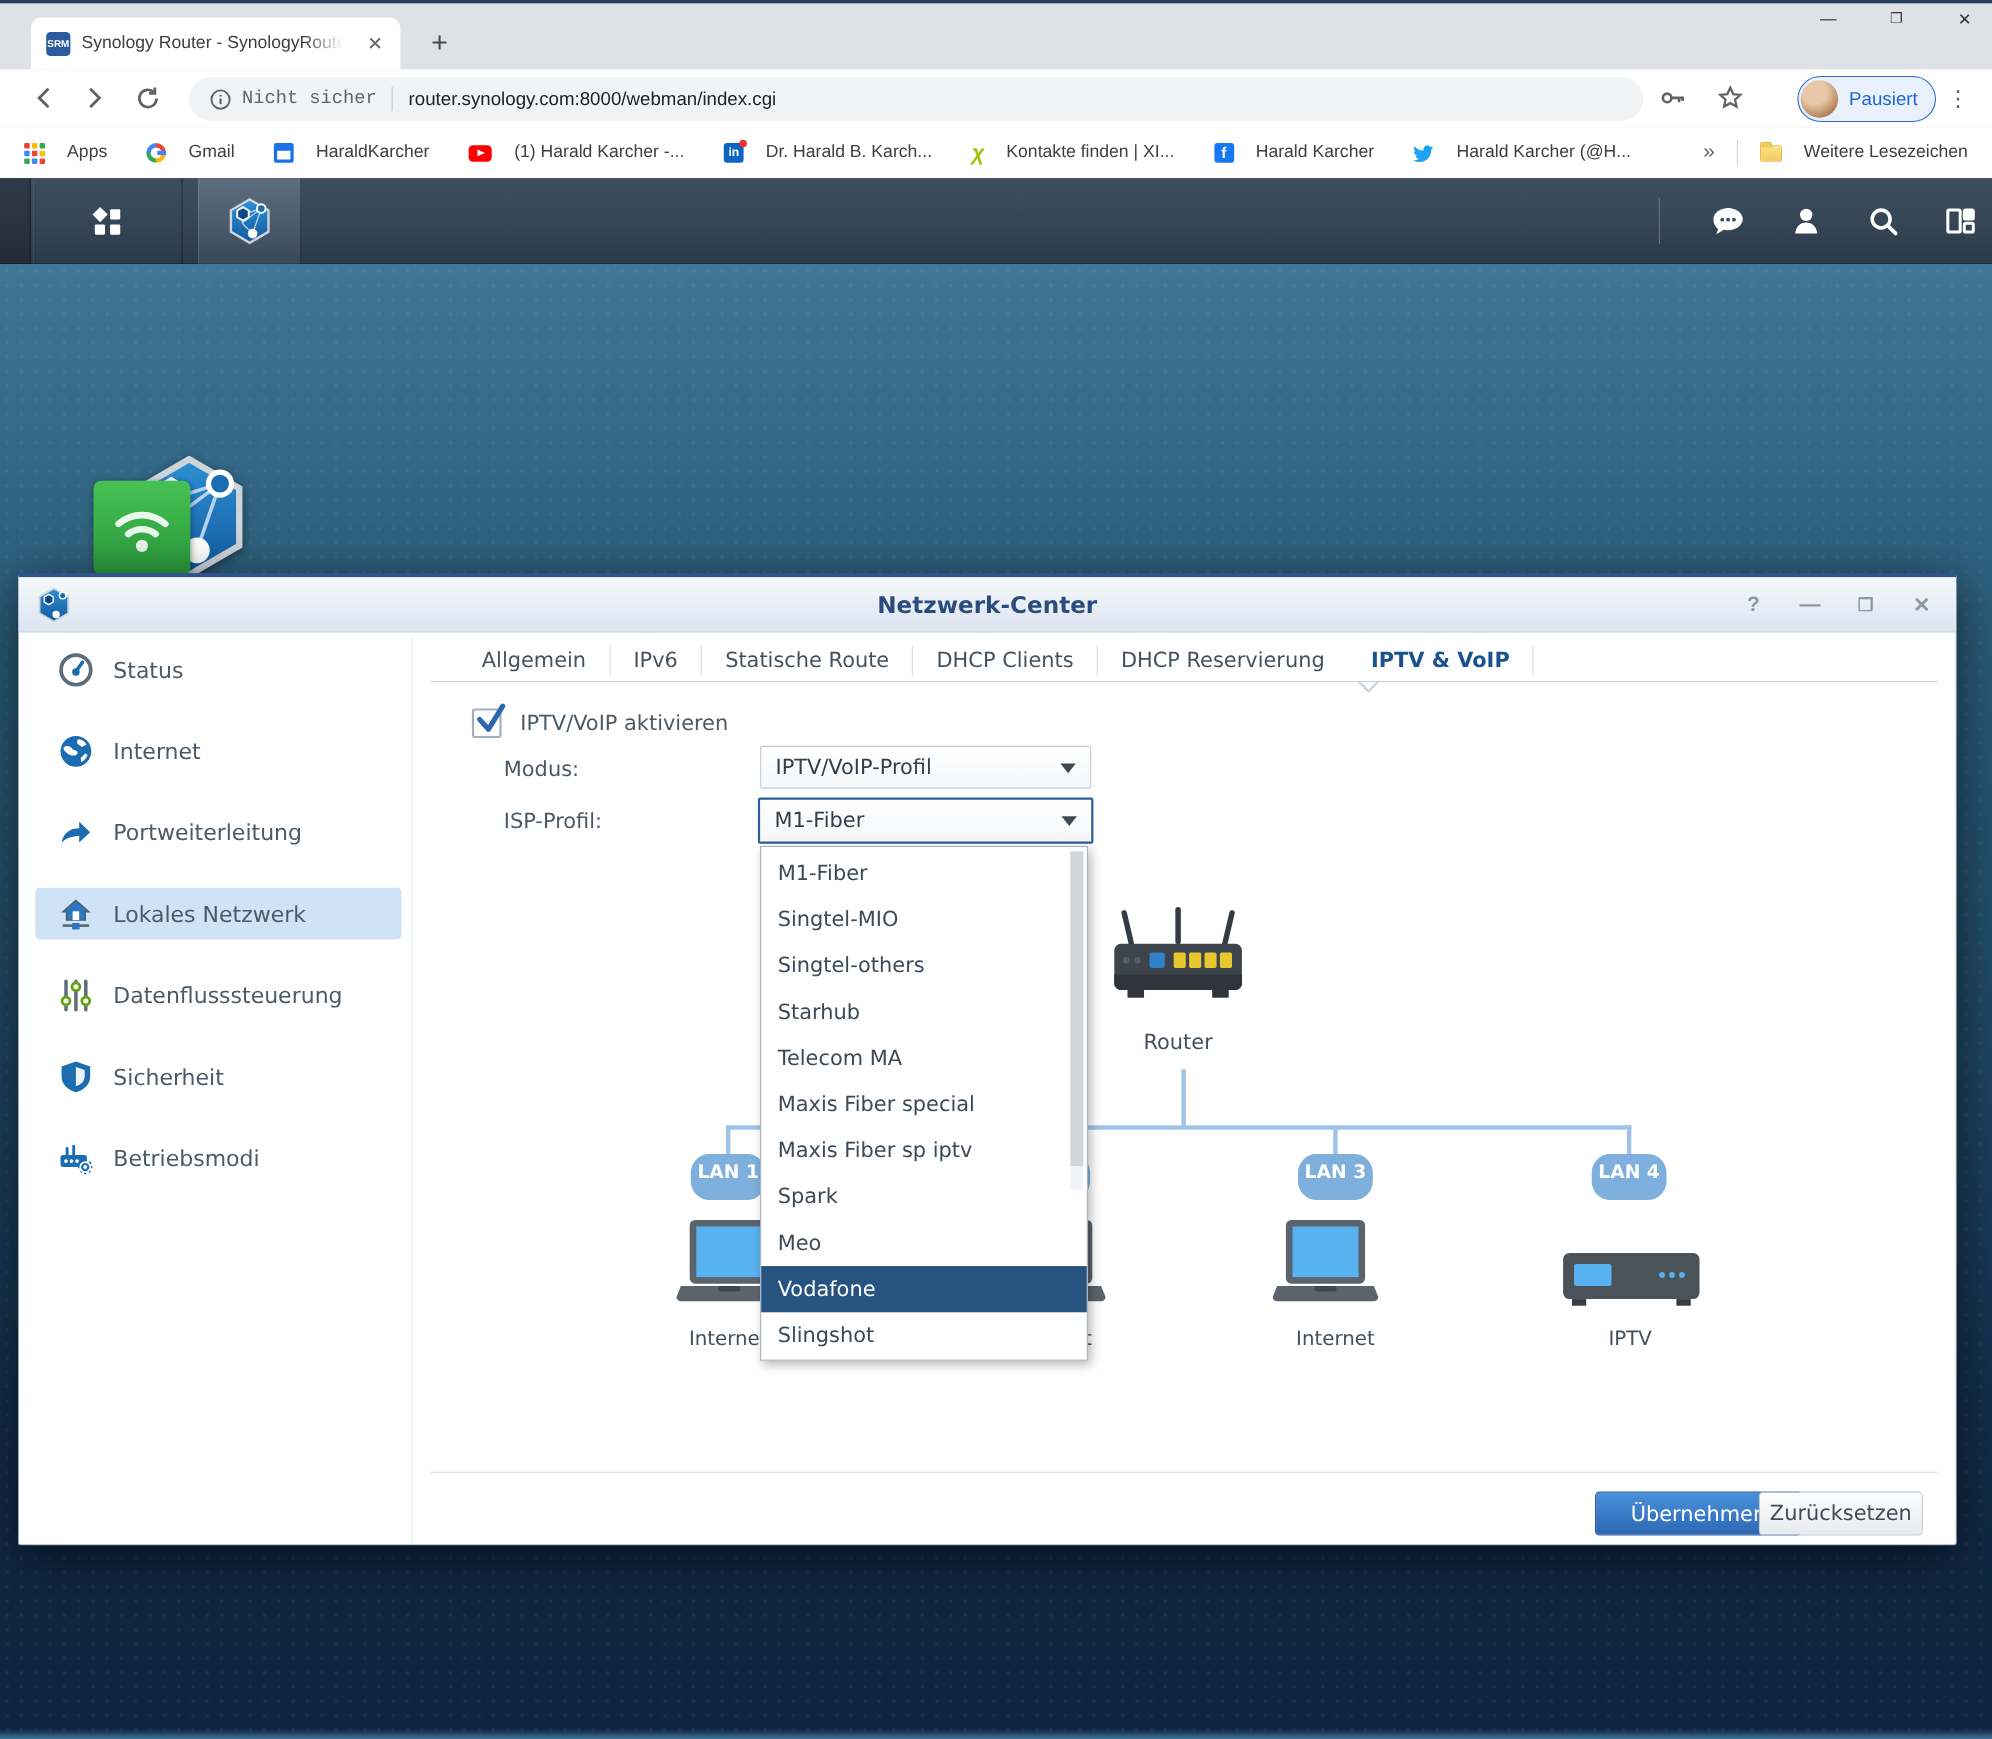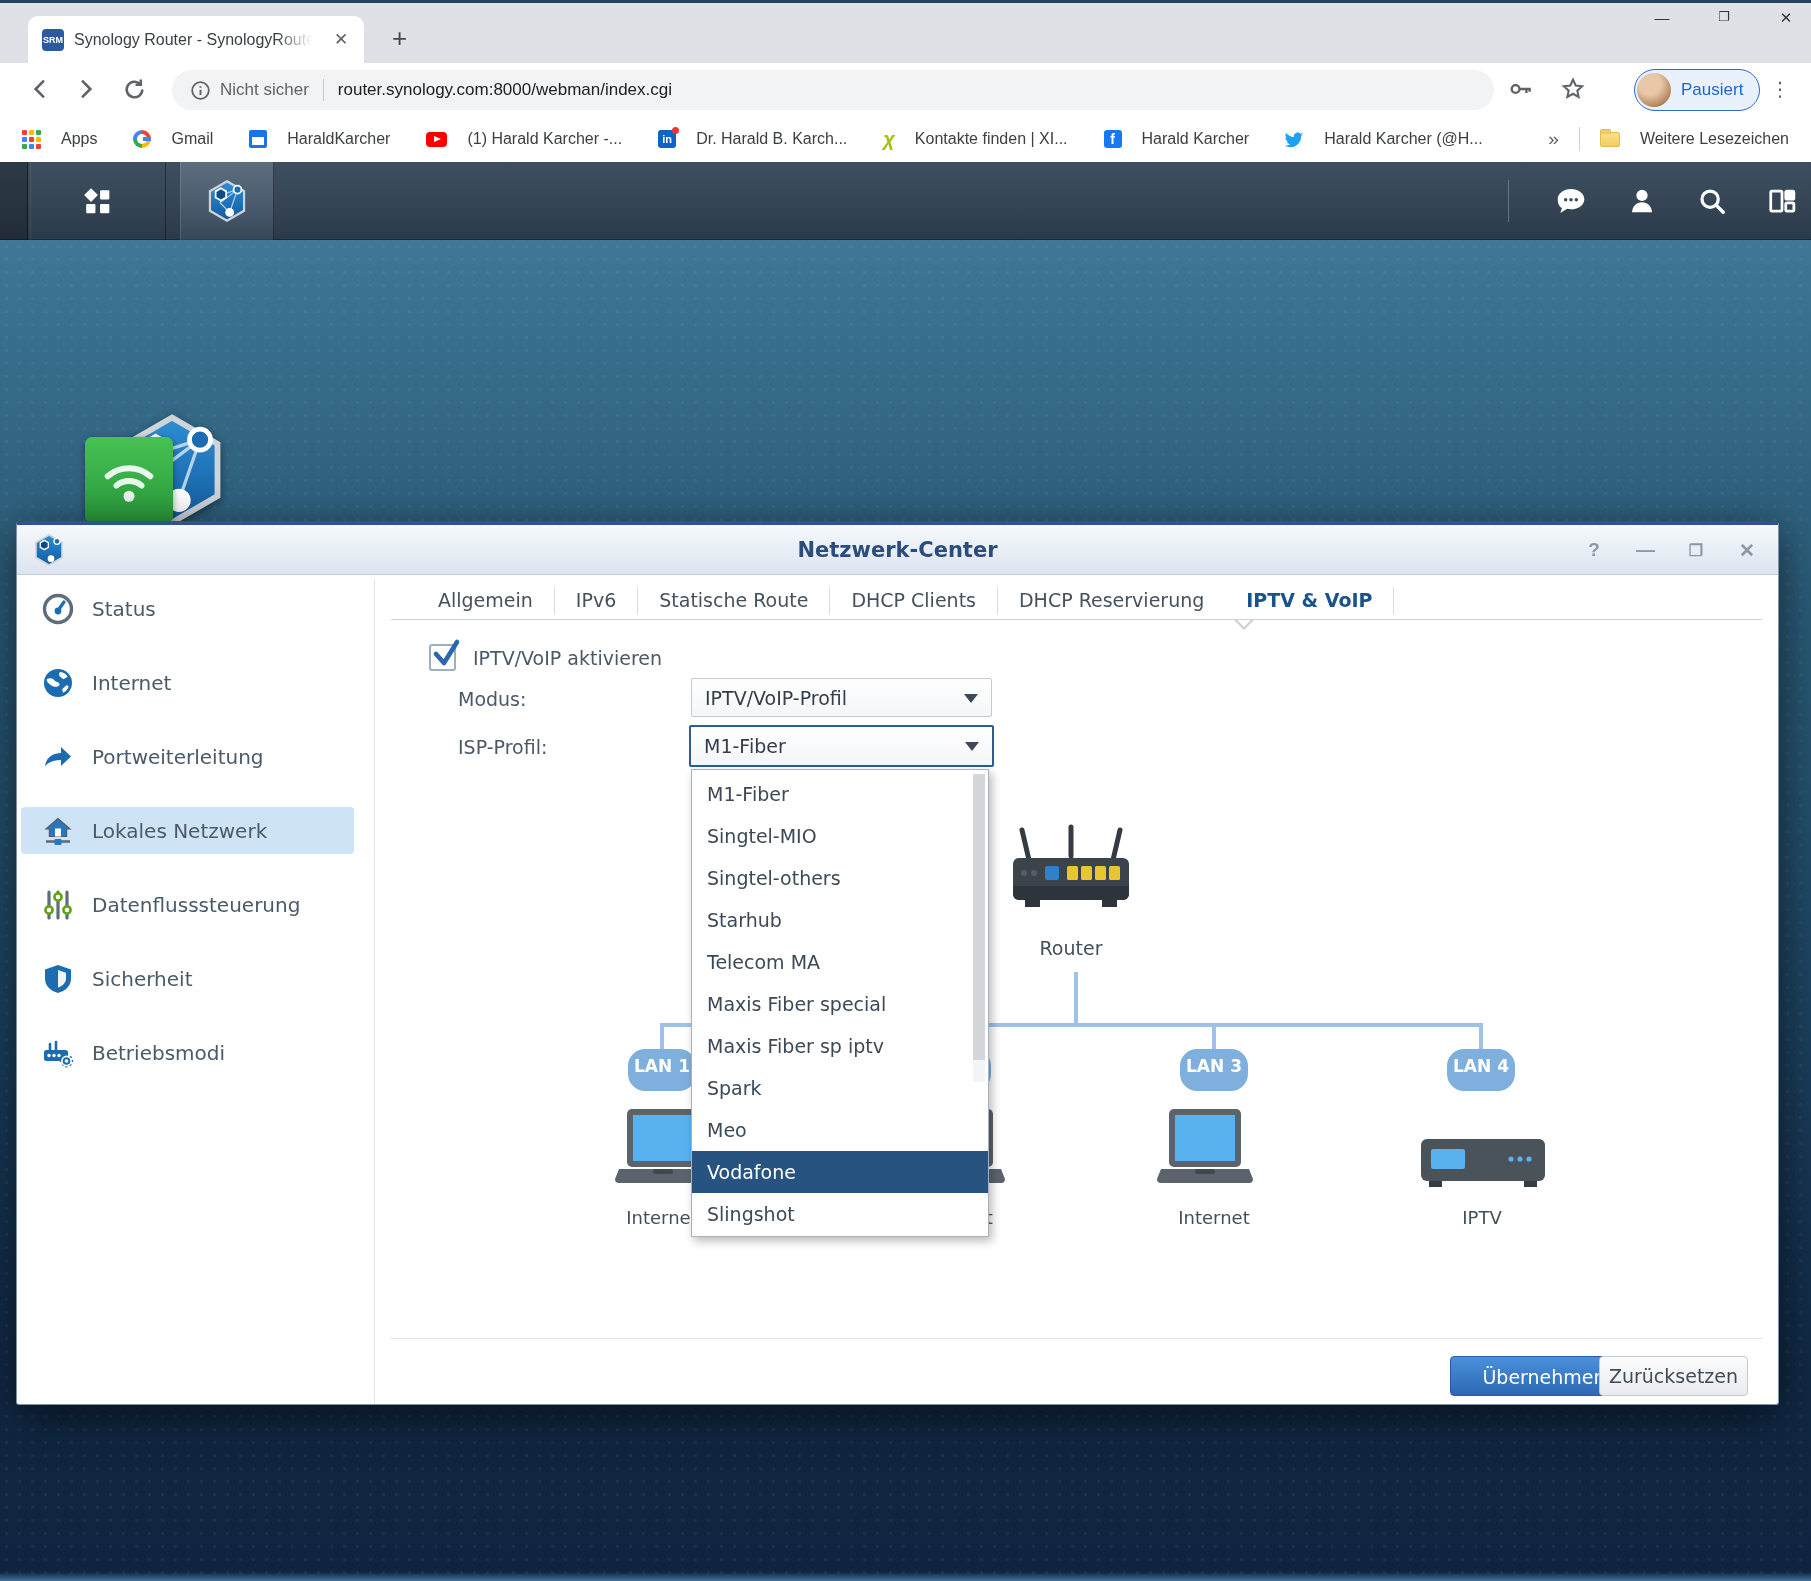--- a/index.html
+++ b/index.html
@@ -19,21 +19,21 @@
                width:238px; -webkit-mask-image:linear-gradient(90deg,#000 85%,transparent); mask-image:linear-gradient(90deg,#000 85%,transparent);}
   .tab-close { margin-left:auto; font-size:17px; color:#5f6368; width:22px; text-align:center; cursor:default;}
   .newtab { position:absolute; left:392px; top:22px; font-size:26px; color:#45494d; line-height:26px;}
   .winbtns { position:absolute; right:16px; top:6px; display:flex; gap:44px; color:#333; font-size:15px;}
   .winbtns span{ width:18px; text-align:center; }
 
   .addr { position:absolute; left:0; top:63px; width:1811px; height:53px; background:#fff; }
   .navic { position:absolute; top:10px; width:32px; height:32px; display:flex; align-items:center; justify-content:center;}
   .pill { position:absolute; left:172px; top:7px; width:1322px; height:40px; background:#f1f3f4;
           border-radius:20px; display:flex; align-items:center; padding:0 18px; }
-  .sec-txt { font-size:17px; color:#5f6368; margin-left:9px;}
+  .sec-txt { font-size:17px; color:#5f6368; margin-left:9px;font-family:Liberation Mono, monospace;}
   .pill-div { width:1px; height:22px; background:#c6cacd; margin:0 14px;}
   .url-txt { font-size:17px; color:#202124; }
   .keyic,.staric { position:absolute; top:13px; }
   .profile { position:absolute; left:1634px; top:6px; height:42px; border:1.5px solid #2e6bd0; background:#e9f1fd;
              border-radius:21px; display:flex; align-items:center; padding:2px; }
   .avatar { width:34px; height:34px; border-radius:50%;
             background:radial-gradient(circle at 38% 32%, #e8c8a8 0 35%, #b98a62 70%, #6f4a33 100%); }
   .prof-label { color:#1a66d2; font-size:17px; padding:0 14px 0 10px; }
   .dots3 { position:absolute; left:1770px; top:14px; font-size:20px; color:#5f6368; letter-spacing:1px;}
 
@@ -101,21 +101,21 @@
            font-family:"DejaVu Sans", sans-serif; font-size:21px; font-weight:bold; color:#2a4d7e;}
   .tb-icon { position:absolute; left:16px; top:9px;}
   .tb-ctrl { position:absolute; right:22px; top:0; height:50px; display:flex; gap:33px; align-items:center;
              color:#8b97a3; font-size:19px; font-weight:bold;}
   .tb-ctrl span{ width:18px; text-align:center;}
 
   .app-body { position:absolute; left:0; top:54px; right:0; bottom:0;
               font-family:"DejaVu Sans", sans-serif; }
   .vdiv { position:absolute; left:357px; top:0; bottom:0; width:1px; background:#e2e6ea;}
 
-  .sidebar { position:absolute; left:4px; top:6px; width:333px;}
+  .sidebar { position:absolute; left:15px; top:6px; width:333px;}
   .side-item { display:flex; align-items:center; height:47px; margin-bottom:27px; padding-left:20px;
                border-radius:4px; color:#4b5a68; font-size:20px;}
   .side-item.active { background:#cfe3f6;}
   .side-item .ic { width:34px; height:34px; margin-right:17px; flex:0 0 34px;}
 
   
   .tabs { position:absolute; left:400px; top:2px; height:38px; display:flex; align-items:center;text-align:center;}
   .wtab { padding:0 21px; font-size:19px; color:#45525e; line-height:38px; white-space:nowrap;}
   .wtab.active { color:#19528f; font-weight:bold;}
   .tsep { width:1px; height:27px; background:#d7dce1;}

